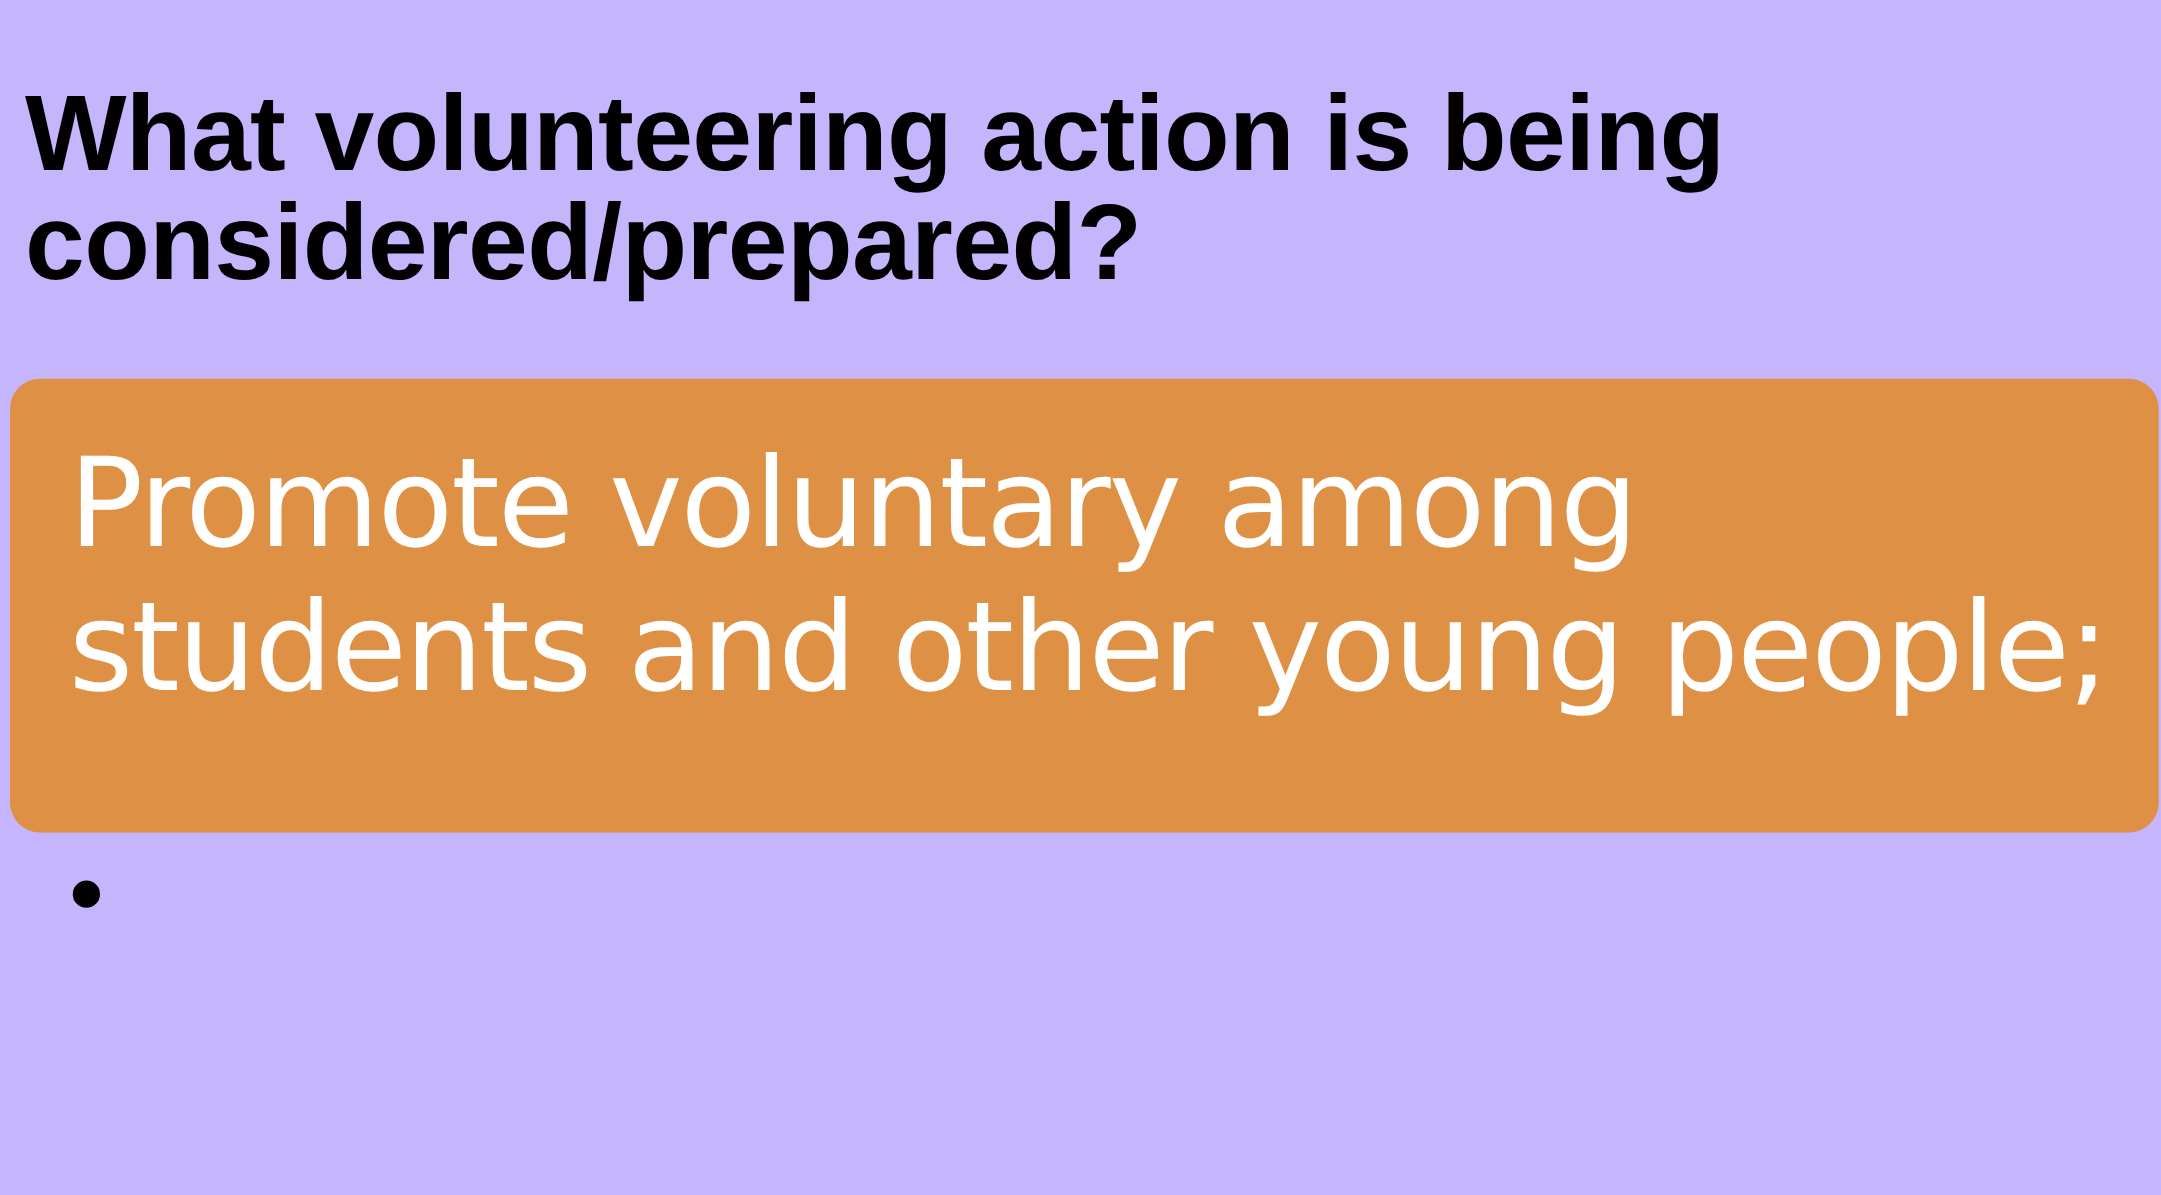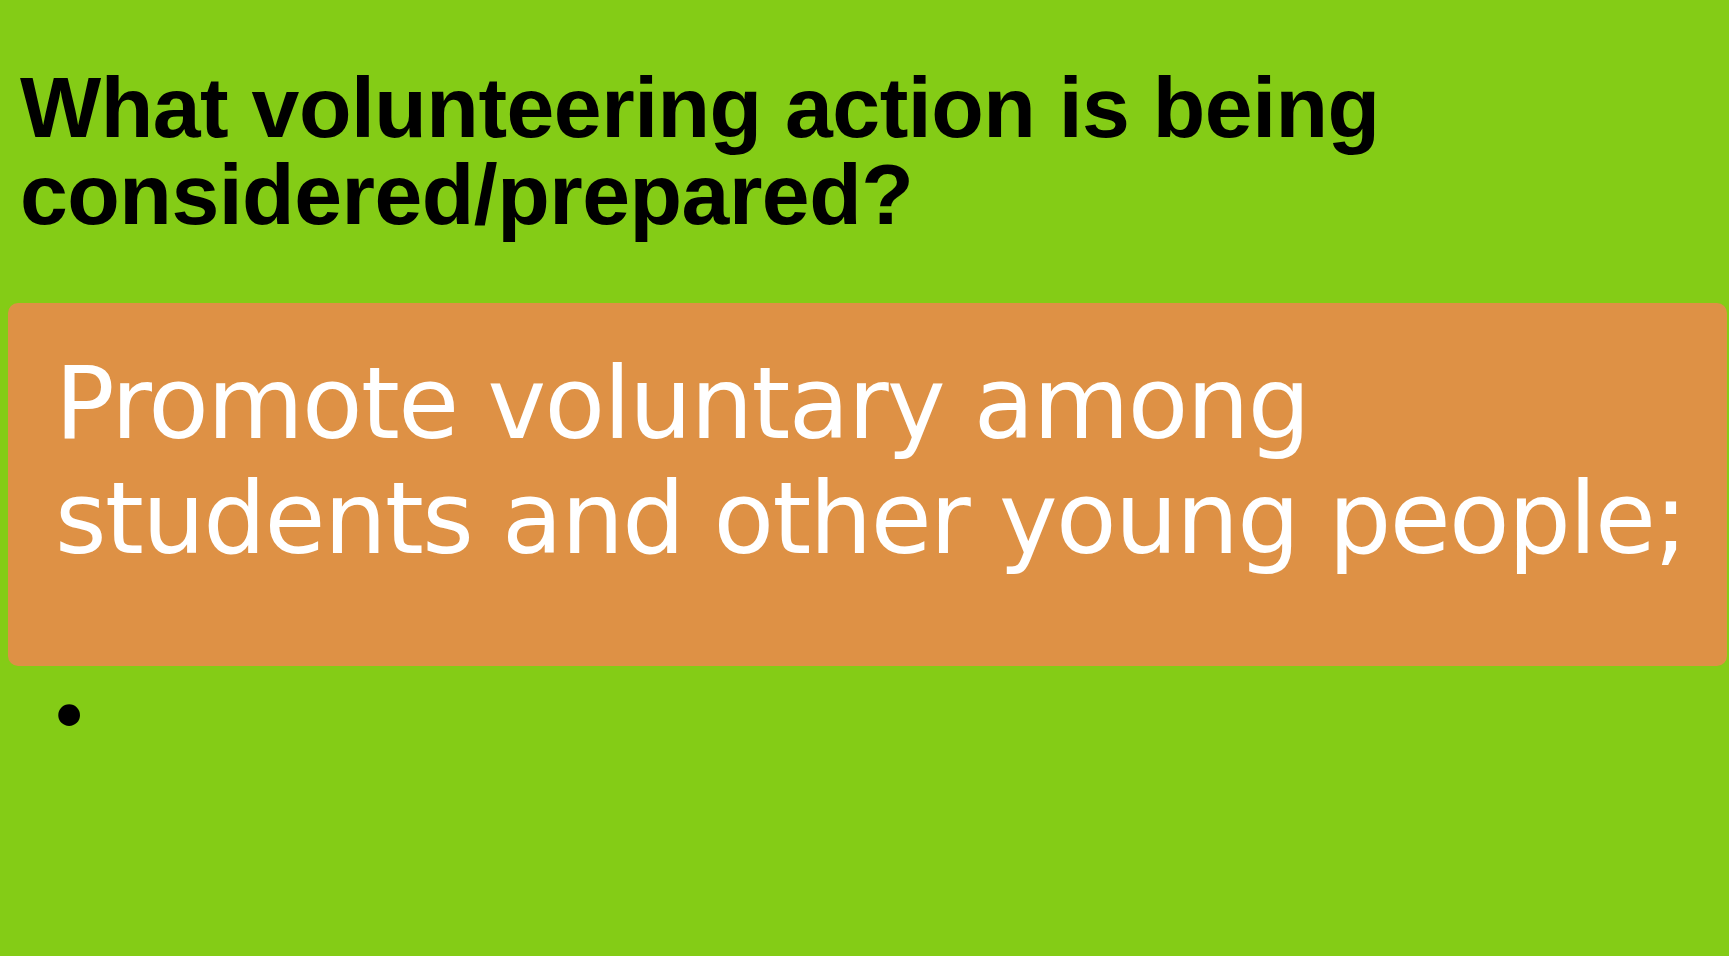--- a/index.html
+++ b/index.html
@@ -12,21 +12,21 @@
     background: #FFFFFF;
     overflow: hidden;
     font-family: "Liberation Sans", sans-serif;
     -webkit-font-smoothing: antialiased;
   }
 
   #slide {
     position: relative;
     width: 1729px;
     height: 956px;
-    background: #84cc16;
+    background: #c4b5fd;
   }
 
   
   .slide-title {
     position: absolute;
     left: 20px;
     top: 6px;
     width: 1400px;
     font-family: "Liberation Sans", sans-serif;
     font-weight: bold;
@@ -38,21 +38,21 @@
   }
 
   
   .highlight-band {
     position: absolute;
     left: 8px;
     top: 303px;
     width: 1719px;
     height: 363px;
     background: #DE9145;
-    border-radius: 10px;
+    border-radius: 24px;
     box-sizing: border-box;
   }
 
   .highlight-text {
     position: absolute;
     left: 47px;
     top: 43px;
     width: 1660px;
     font-family: "DejaVu Sans", "Liberation Sans", sans-serif;
     font-weight: 400;

